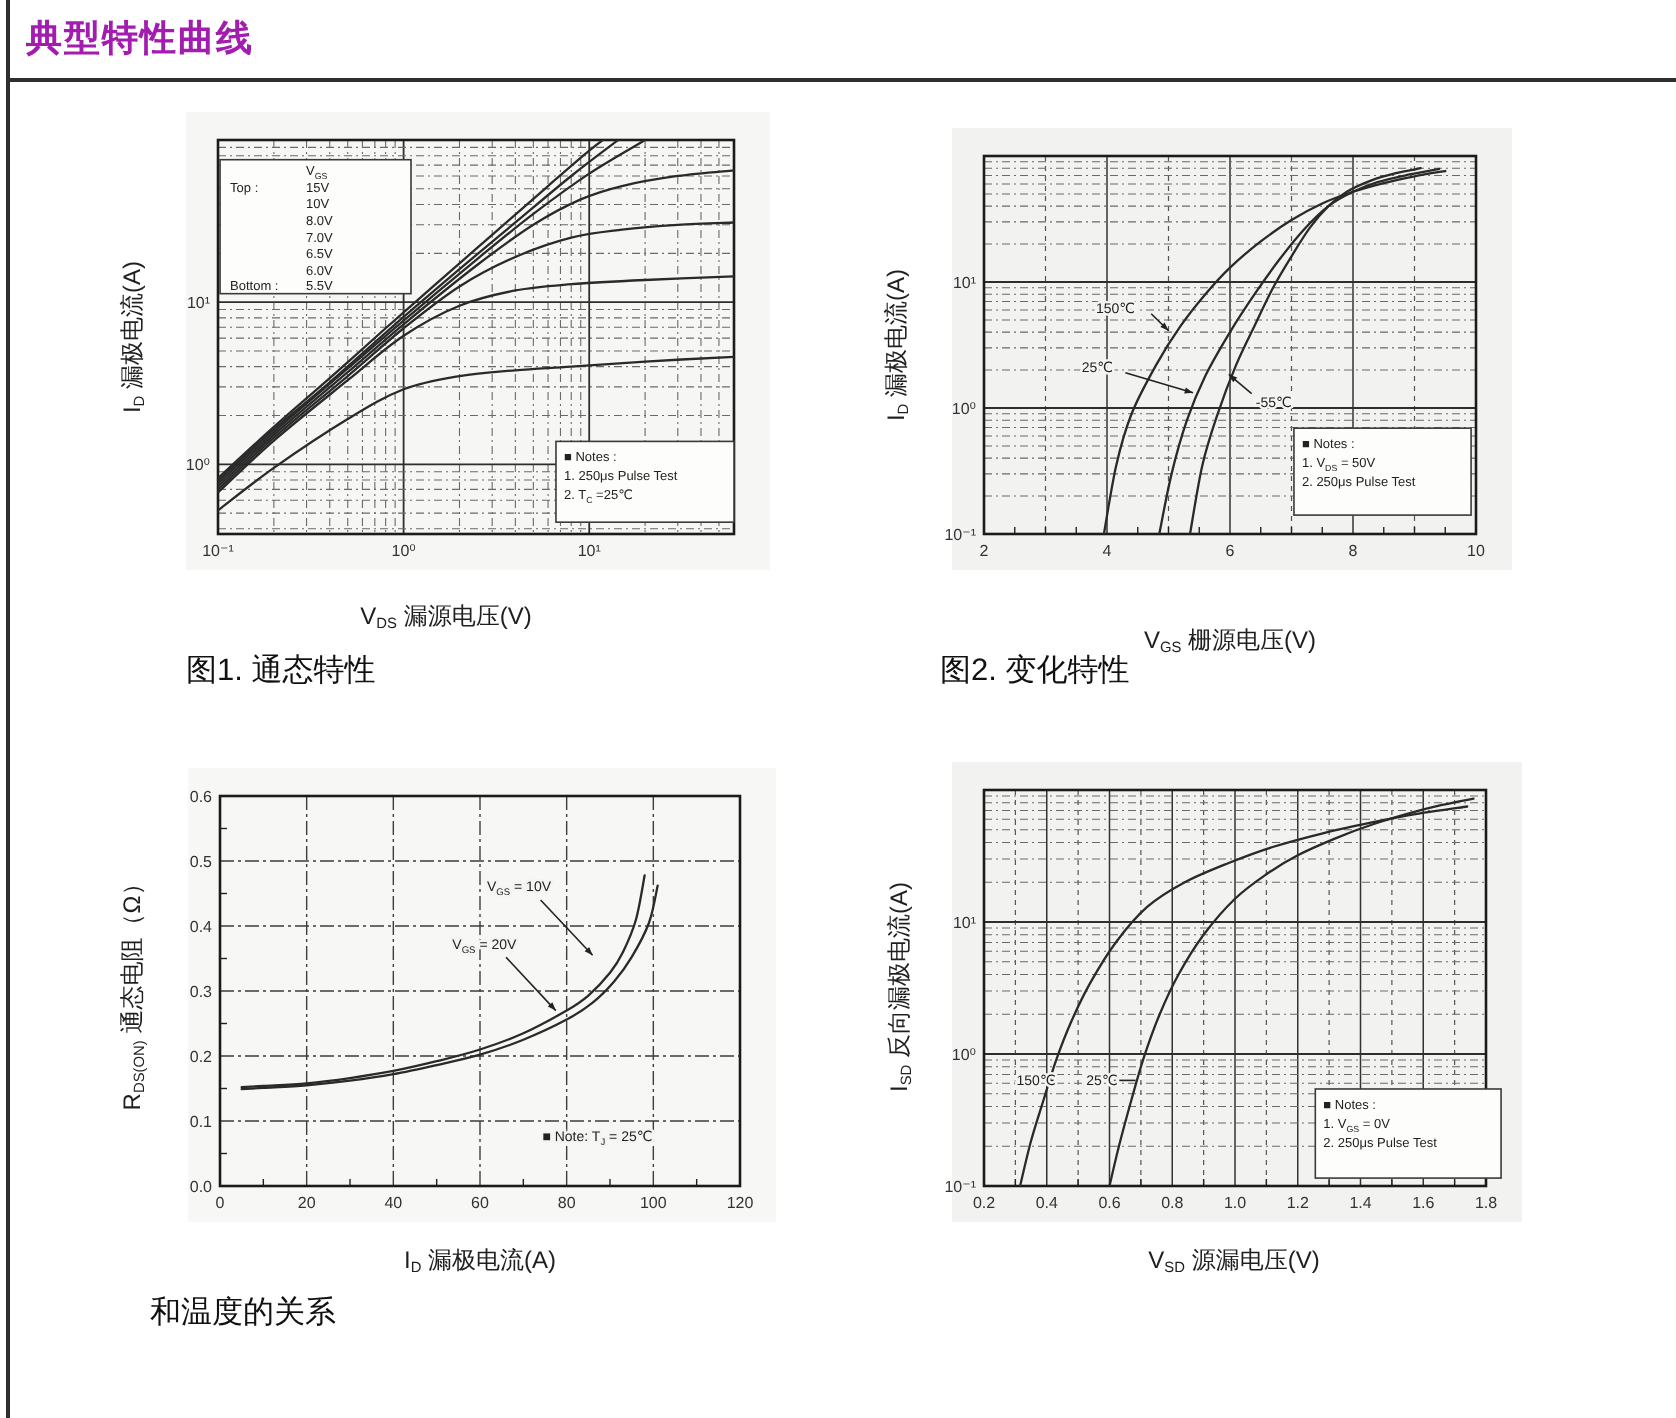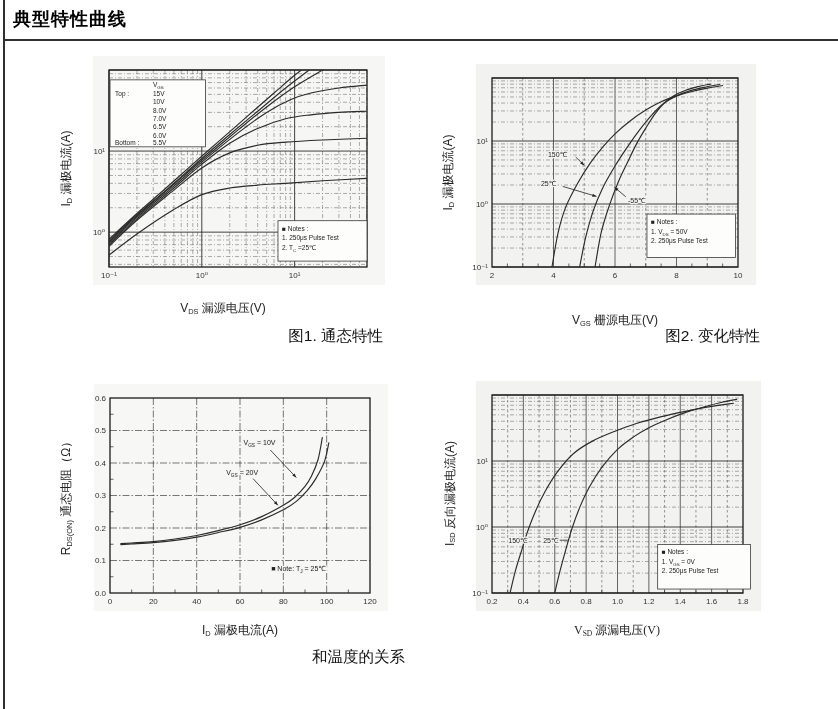--- a/index.html
+++ b/index.html
@@ -1,25 +1,25 @@
 <!DOCTYPE html>
 <html><head>
 <meta charset="utf-8">
 <style>
   *{margin:0;padding:0;box-sizing:border-box}
   html,body{width:838px;height:709px;background:#ffffff;overflow:hidden;
     font-family:"Liberation Sans","DejaVu Sans",sans-serif;color:#222;position:relative}
   .vline{position:absolute;left:3px;top:0;width:2px;height:709px;background:#2f2f2f}
   .hline{position:absolute;left:3px;top:39px;width:835px;height:2px;background:#2f2f2f}
   .page-title{position:absolute;left:13px;top:7px;font-family:"Liberation Serif","DejaVu Serif",serif;
-    font-size:18px;font-weight:bold;color:#000000;letter-spacing:1px}
+    font-size:18px;font-weight:bold;color:#a21caf;letter-spacing:1px}
   .axis-xlabel{position:absolute;font-size:12px;color:#1f1f1f;text-align:center;white-space:nowrap}
   .axis-ylabel{position:absolute;font-size:12px;color:#1f1f1f;text-align:center;white-space:nowrap;transform:rotate(-90deg)}
   .sub{font-size:0.62em;vertical-align:-0.25em}
-  .caption{position:absolute;font-size:15.5px;color:#111;text-align:right;line-height:25px}
+  .caption{position:absolute;font-size:15.5px;color:#111;text-align:left;line-height:25px}
   svg#charts{position:absolute;left:0;top:0}
   svg text{fill:#222;font-family:"Liberation Sans","DejaVu Sans",sans-serif}
   .frame{fill:none;stroke:#1b1b1b;stroke-width:1.3}
   .gmaj{stroke:#2e2e2e;stroke-width:0.9}
   .gmaj2{stroke:#333;stroke-width:0.75}
   .gmin{stroke:#6a6a6a;stroke-width:0.55;stroke-dasharray:4 2 1 2}
   .gdash{stroke:#555;stroke-width:0.6;stroke-dasharray:2.5 2.5}
   .gdd{stroke:#3d3d3d;stroke-width:0.7;stroke-dasharray:7 2 1.5 2}
   .tickmark{stroke:#222;stroke-width:0.7}
   .curve{fill:none;stroke:#2a2a2a;stroke-width:1.15;stroke-linejoin:round;stroke-linecap:round}
@@ -386,21 +386,21 @@
     </g>
   </svg>
 
 <div id="labels">
     <div class="axis-xlabel" style="left: 73px; top: 300px; width: 300px;"><span>V</span><span class="sub">DS</span><span> 漏源电压(V)</span></div>
     <div class="axis-ylabel" style="left: -32.5px; top: 159.5px; width: 197px;"><span>I</span><span class="sub">D</span><span> 漏极电流(A)</span></div>
     <div class="axis-xlabel" style="left: 465px; top: 300px; width: 300px; margin-top: 12px;"><span>V</span><span class="sub">GS</span><span> 栅源电压(V)</span></div>
     <div class="axis-ylabel" style="left: 353.5px; top: 163.5px; width: 189px;"><span>I</span><span class="sub">D</span><span> 漏极电流(A)</span></div>
     <div class="axis-xlabel" style="left: 90px; top: 622px; width: 300px;"><span>I</span><span class="sub">D</span><span> 漏极电流(A)</span></div>
     <div class="axis-ylabel" style="left: -31.5px; top: 486.5px; width: 195px;"><span>R</span><span class="sub">DS(ON)</span><span> 通态电阻（Ω）</span></div>
-    <div class="axis-xlabel" style="left: 467px; top: 622px; width: 300px; font-family: Liberation Serif, serif;"><span>V</span><span class="sub">SD</span><span> 源漏电压(V)</span></div>
+    <div class="axis-xlabel" style="left: 467px; top: 622px; width: 300px;"><span>V</span><span class="sub">SD</span><span> 源漏电压(V)</span></div>
     <div class="axis-ylabel" style="left: 351px; top: 485px; width: 198px;"><span>I</span><span class="sub">SD</span><span> 反向漏极电流(A)</span></div>
   </div>
 
 <div class="caption" style="left:93px;top:323px;width:290px">
   <div>图1. 通态特性</div>
   <div></div>
 </div>
 <div class="caption" style="left:470px;top:323px;width:290px">
   <div>图2. 变化特性</div>
   <div></div>

